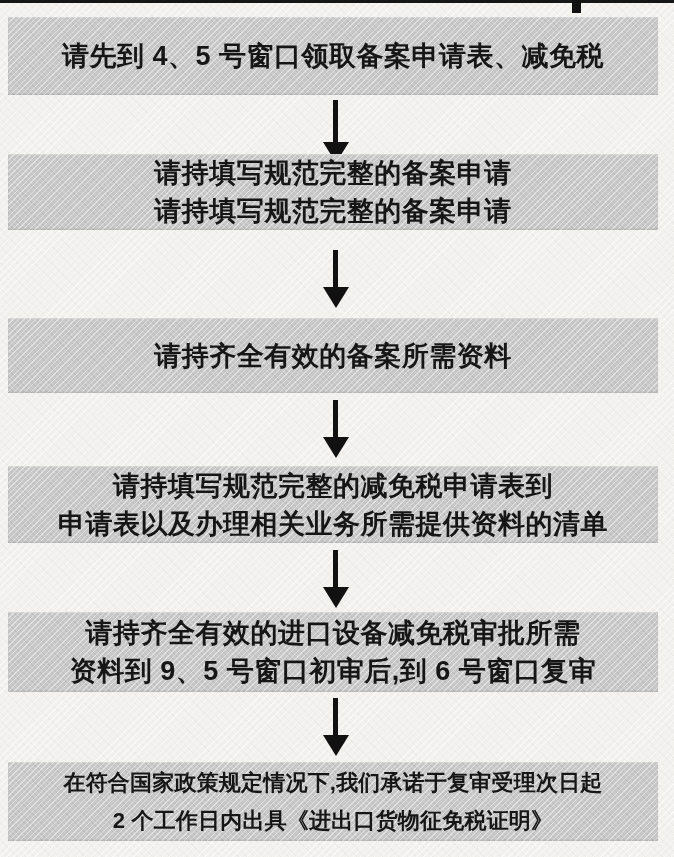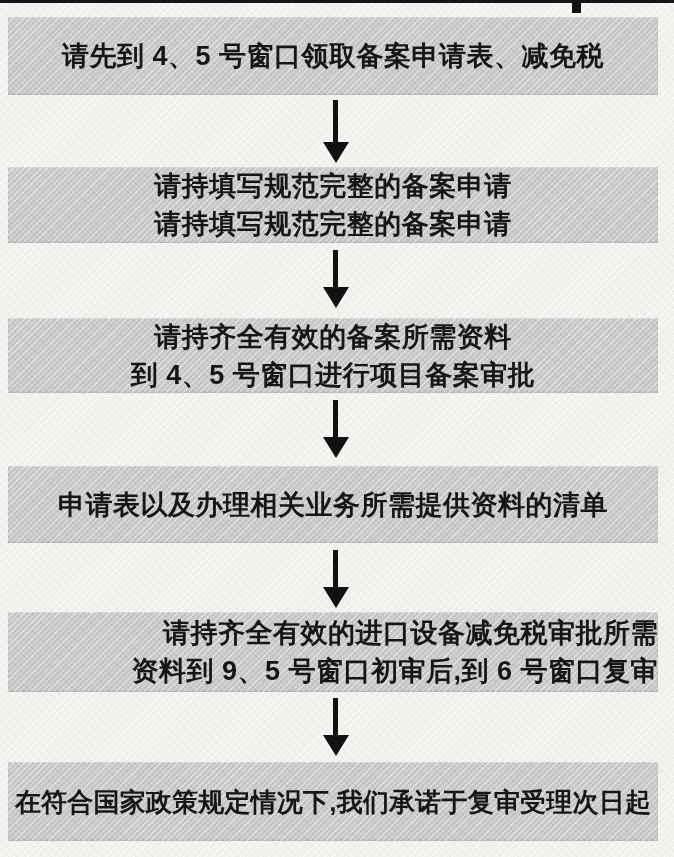--- a/index.html
+++ b/index.html
@@ -45,25 +45,25 @@
     text-align: center;
     color: #161616;
     font-weight: 700;
     font-size: 27px;
     line-height: 38px;
     letter-spacing: 0.5px;
   }
   .step .line { white-space: nowrap; }
 
   .s1 { top: 17px;  height: 78px; }
-  .s2 { top: 167px; height: 76px; }
+  .s2 { top: 154px; height: 76px; }
   .s3 { top: 318px; height: 75px; }
   .s4 { top: 466px; height: 77px; }
-  .s5 { top: 612px; height: 80px; align-items: flex-end; }
-  .s6 { top: 762px; height: 79px; font-size: 26px; letter-spacing: 0.2px; }
+  .s5 { top: 612px; height: 80px; }
+  .s6 { top: 762px; height: 79px; font-size: 22px; letter-spacing: 0.2px; }
 
   
   .arrow {
     position: absolute;
     left: 322px;
     width: 27px;
     display: flex;
     flex-direction: column;
     align-items: center;
   }
@@ -102,44 +102,45 @@
     <div class="line">请持填写规范完整的备案申请</div>
   </div>
 
   <div class="arrow a2">
     <div class="shaft"></div>
     <div class="head"></div>
   </div>
 
   <div class="step s3">
     <div class="line">请持齐全有效的备案所需资料</div>
-    <div class="line">到 4、5 号窗口进行项目备案审批</div>
   </div>
 
   <div class="arrow a3">
     <div class="shaft"></div>
     <div class="head"></div>
   </div>
 
   <div class="step s4">
+    <div class="line">请持填写规范完整的减免税申请表到</div>
     <div class="line">申请表以及办理相关业务所需提供资料的清单</div>
   </div>
 
   <div class="arrow a4">
     <div class="shaft"></div>
     <div class="head"></div>
   </div>
 
   <div class="step s5">
     <div class="line">请持齐全有效的进口设备减免税审批所需</div>
     <div class="line">资料到 9、5 号窗口初审后,到 6 号窗口复审</div>
   </div>
 
   <div class="arrow a5">
     <div class="shaft"></div>
     <div class="head"></div>
   </div>
 
   <div class="step s6">
     <div class="line">在符合国家政策规定情况下,我们承诺于复审受理次日起</div>
+    <div class="line">2 个工作日内出具《进出口货物征免税证明》</div>
   </div>
 
 </div>
 
 </body></html>

